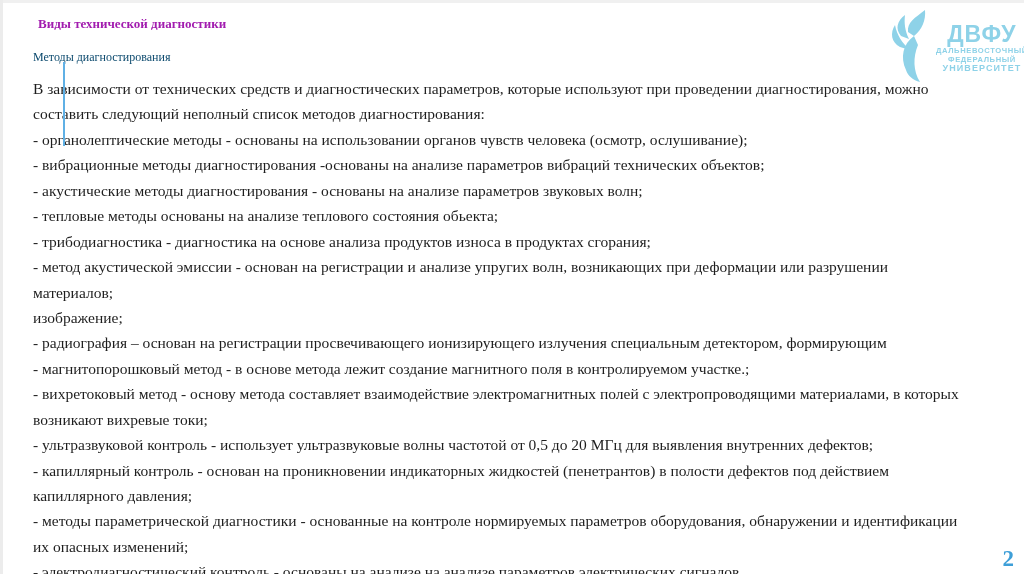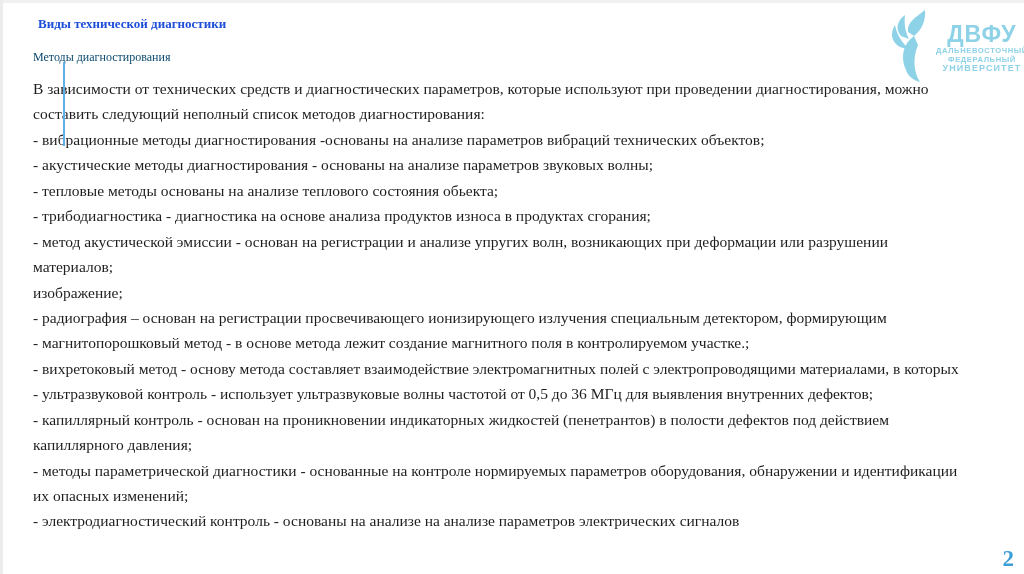--- a/index.html
+++ b/index.html
@@ -23,21 +23,21 @@
   .edge-top {
     position: absolute; left: 0; top: 0; width: 100%; height: 3px;
     background: #f0f0f0;
   }
   .top-title {
     position: absolute;
     left: 38px;
     top: 16px;
     font-size: 13px;
     font-weight: bold;
-    color: #1d4ed8;
+    color: #a21caf;
     white-space: nowrap;
   }
   .content {
     position: absolute;
     left: 33px;
     top: 47px;
     width: 975px;
   }
   .heading {
     font-size: 12px;
@@ -132,31 +132,33 @@
       <div class="logo-sub">ДАЛЬНЕВОСТОЧНЫЙ</div>
       <div class="logo-sub">ФЕДЕРАЛЬНЫЙ</div>
       <div class="logo-sub third">УНИВЕРСИТЕТ</div>
     </div>
   </div>
 
   <div class="content">
     <div class="heading">Методы диагностирования</div>
     <div class="line">В зависимости от технических средств и диагностических параметров, которые используют при проведении диагностирования, можно</div>
     <div class="line">составить следующий неполный список методов диагностирования:</div>
+    <div class="line">- органолептические методы - основаны на использовании органов чувств человека (осмотр, ослушивание);</div>
     <div class="line">- вибрационные методы диагностирования -основаны на анализе параметров вибраций технических объектов;</div>
-    <div class="line">- акустические методы диагностирования - основаны на анализе параметров звуковых волны;</div>
+    <div class="line">- акустические методы диагностирования - основаны на анализе параметров звуковых волн;</div>
     <div class="line">- тепловые методы основаны на анализе теплового состояния обьекта;</div>
     <div class="line">- трибодиагностика - диагностика на основе анализа продуктов износа в продуктах сгорания;</div>
     <div class="line">- метод акустической эмиссии - основан на регистрации и анализе упругих волн, возникающих при деформации или разрушении</div>
     <div class="line">материалов;</div>
     <div class="line">изображение;</div>
     <div class="line">- радиография – основан на регистрации просвечивающего ионизирующего излучения специальным детектором, формирующим</div>
     <div class="line">- магнитопорошковый метод - в основе метода лежит создание магнитного поля в контролируемом участке.;</div>
     <div class="line">- вихретоковый метод - основу метода составляет взаимодействие электромагнитных полей с электропроводящими материалами, в которых</div>
-    <div class="line">- ультразвуковой контроль - использует ультразвуковые волны частотой от 0,5 до 36 МГц для выявления внутренних дефектов;</div>
+    <div class="line">возникают вихревые токи;</div>
+    <div class="line">- ультразвуковой контроль - использует ультразвуковые волны частотой от 0,5 до 20 МГц для выявления внутренних дефектов;</div>
     <div class="line">- капиллярный контроль - основан на проникновении индикаторных жидкостей (пенетрантов) в полости дефектов под действием</div>
     <div class="line">капиллярного давления;</div>
     <div class="line">- методы параметрической диагностики - основанные на контроле нормируемых параметров оборудования, обнаружении и идентификации</div>
     <div class="line">их опасных изменений;</div>
     <div class="line">- электродиагностический контроль - основаны на анализе на анализе параметров электрических сигналов</div>
   </div>
 
   <div class="cursor-line"></div>
 
   <div class="page-number">2</div>

